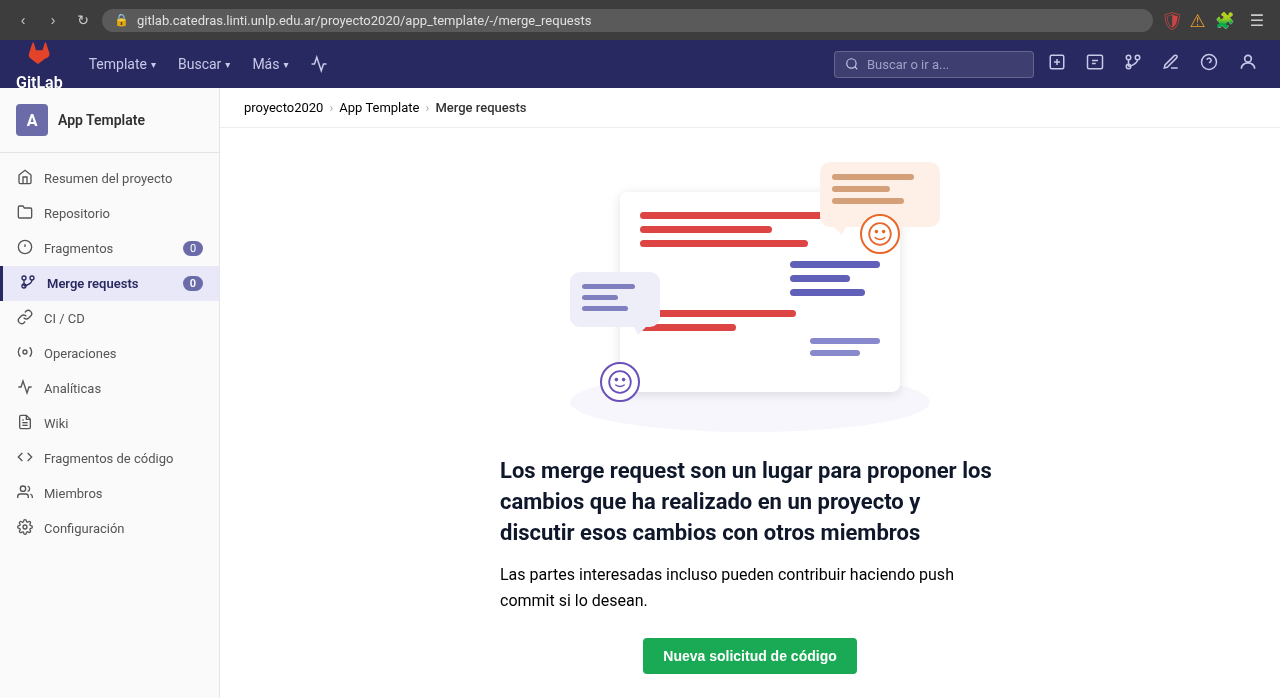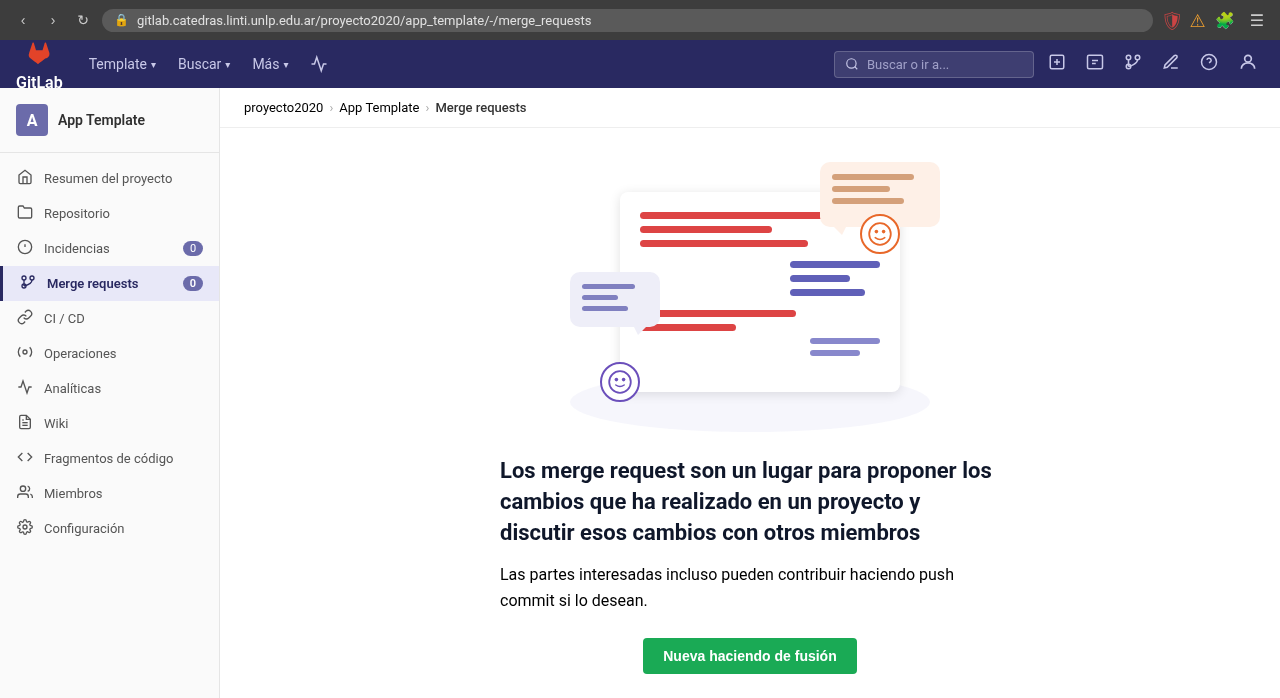--- a/index.html
+++ b/index.html
@@ -397,21 +397,21 @@
 
       <div class="sidebar-item">
         <div class="sidebar-item-left">
           <span class="sidebar-item-icon">
             <svg width="16" height="16" viewBox="0 0 24 24" fill="none" stroke="currentColor" stroke-width="2">
                 <circle cx="12" cy="12" r="10"></circle>
                 <line x1="12" y1="8" x2="12" y2="12"></line>
                 <line x1="12" y1="16" x2="12.01" y2="16"></line>
               </svg>
           </span>
-          <span>Incidencias</span>
+          <span>Fragmentos</span>
         </div>
         <span class="sidebar-badge">0</span>
       </div>
 
       <div class="sidebar-item active">
         <div class="sidebar-item-left">
           <span class="sidebar-item-icon">
             <svg width="16" height="16" viewBox="0 0 24 24" fill="none" stroke="currentColor" stroke-width="2">
                 <circle cx="6" cy="6" r="3"></circle>
                 <circle cx="18" cy="6" r="3"></circle>
@@ -594,19 +594,19 @@
             <circle cx="26" cy="16" r="3" fill="#6b4fbb"></circle>
             <path d="M13 25 Q20 30 27 25" stroke="#6b4fbb" stroke-width="2.5" fill="none" stroke-linecap="round"></path>
           </svg>
         </div>
       </div>
 
       <div class="main-text">
         <h2 class="main-heading">Los merge request son un lugar para proponer los cambios que ha realizado en un proyecto y discutir esos cambios con otros miembros</h2>
         <p class="main-subtitle">Las partes interesadas incluso pueden contribuir haciendo push commit si lo desean.</p>
         <div style="display:flex;justify-content:center;">
-          <button class="btn-primary">Nueva haciendo de fusión</button>
+          <button class="btn-primary">Nueva solicitud de código</button>
         </div>
       </div>
 
     </div>
   </main>
 </div>
 
 </body></html>

